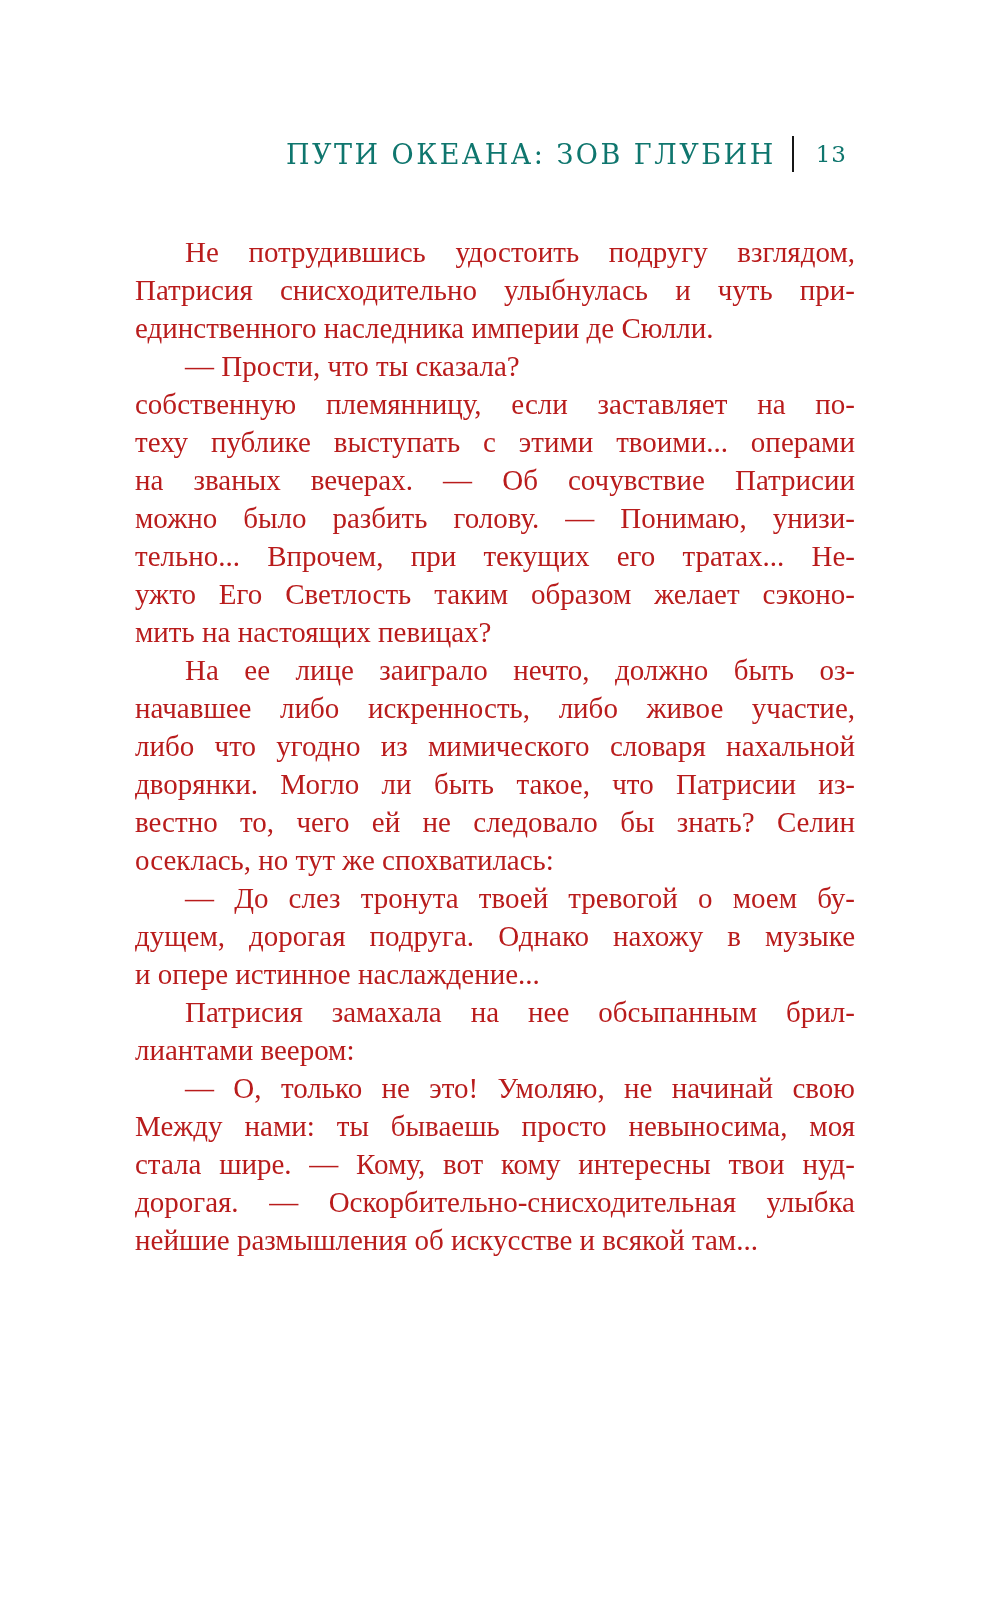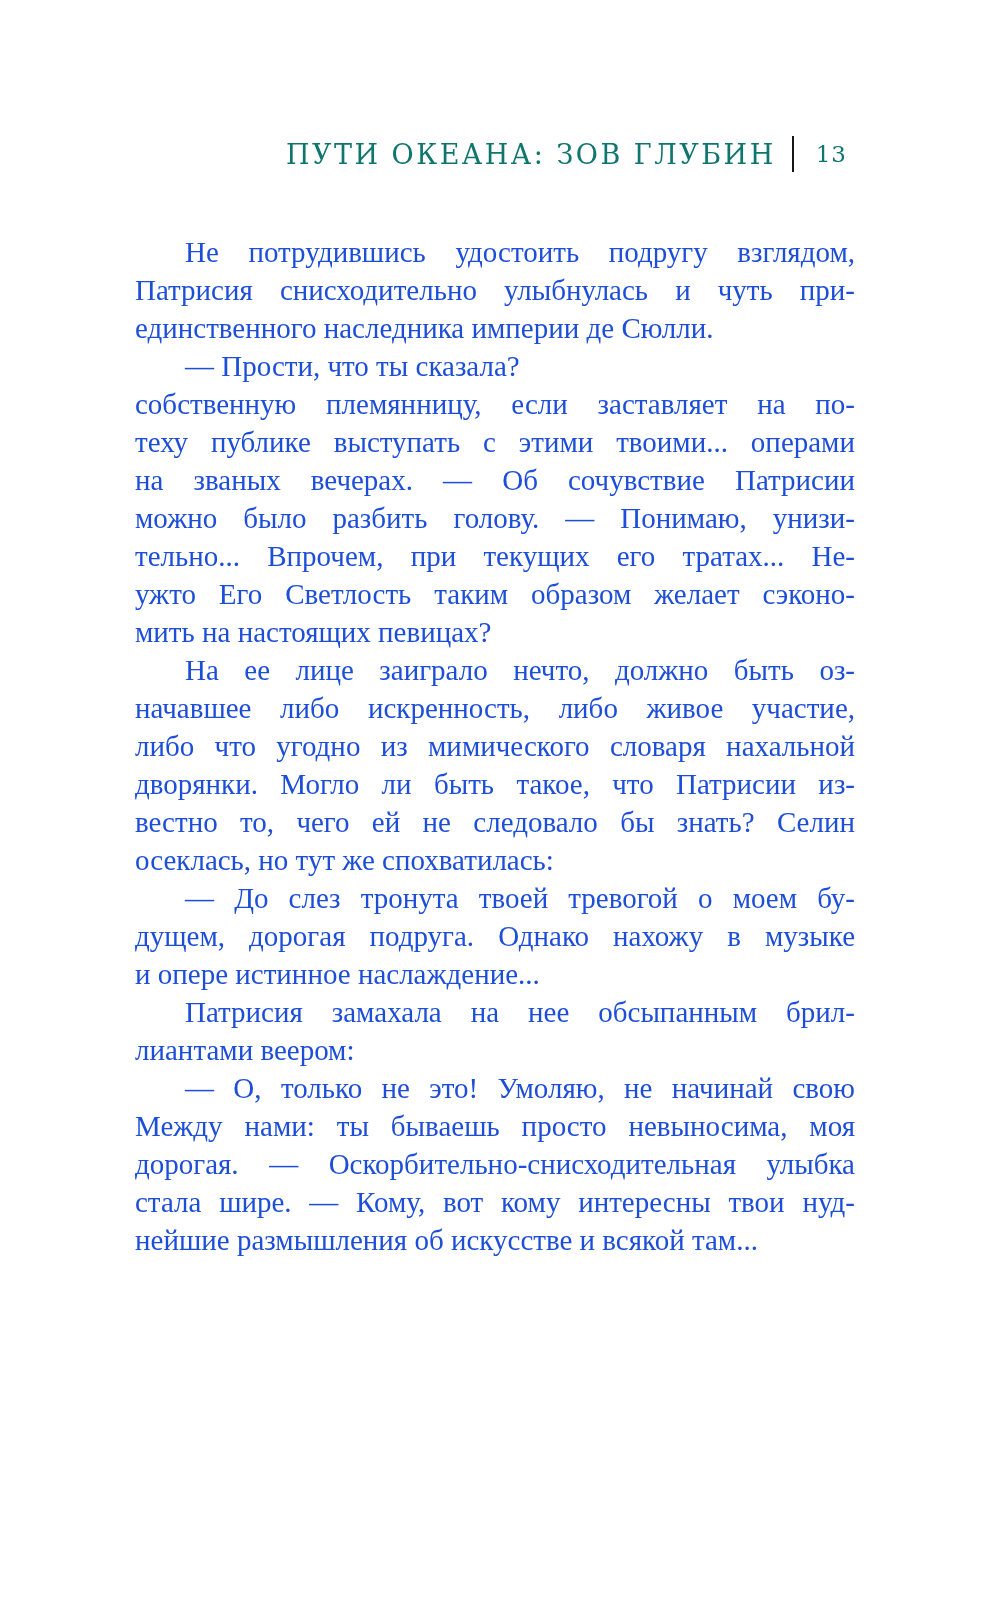--- a/index.html
+++ b/index.html
@@ -46,21 +46,21 @@
   }
 
   
   .text-block {
     position: absolute;
     left: 135px;
     top: 233px;
     width: 720px;
     font-size: 29px;
     line-height: 38px;
-    color: #1d4ed8;
+    color: #b91c1c;
   }
   .paragraph { margin: 0; }
   .text-line {
     text-align: justify;
     text-align-last: justify;
     white-space: normal;
   }
   .text-line.last {
     text-align-last: left;
   }
@@ -108,17 +108,17 @@
       <div class="text-line">дущем, дорогая подруга. Однако нахожу в музыке</div>
       <div class="text-line last">и опере истинное наслаждение...</div>
     </div>
     <div class="paragraph">
       <div class="text-line indent">Патрисия замахала на нее обсыпанным брил-</div>
       <div class="text-line last">лиантами веером:</div>
     </div>
     <div class="paragraph">
       <div class="text-line indent">— О, только не это! Умоляю, не начинай свою</div>
       <div class="text-line">Между нами: ты бываешь просто невыносима, моя</div>
+      <div class="text-line">стала шире. — Кому, вот кому интересны твои нуд-</div>
       <div class="text-line">дорогая. — Оскорбительно-снисходительная улыбка</div>
-      <div class="text-line">стала шире. — Кому, вот кому интересны твои нуд-</div>
       <div class="text-line last">нейшие размышления об искусстве и всякой там...</div>
     </div>
   </div>
 
 </body></html>

